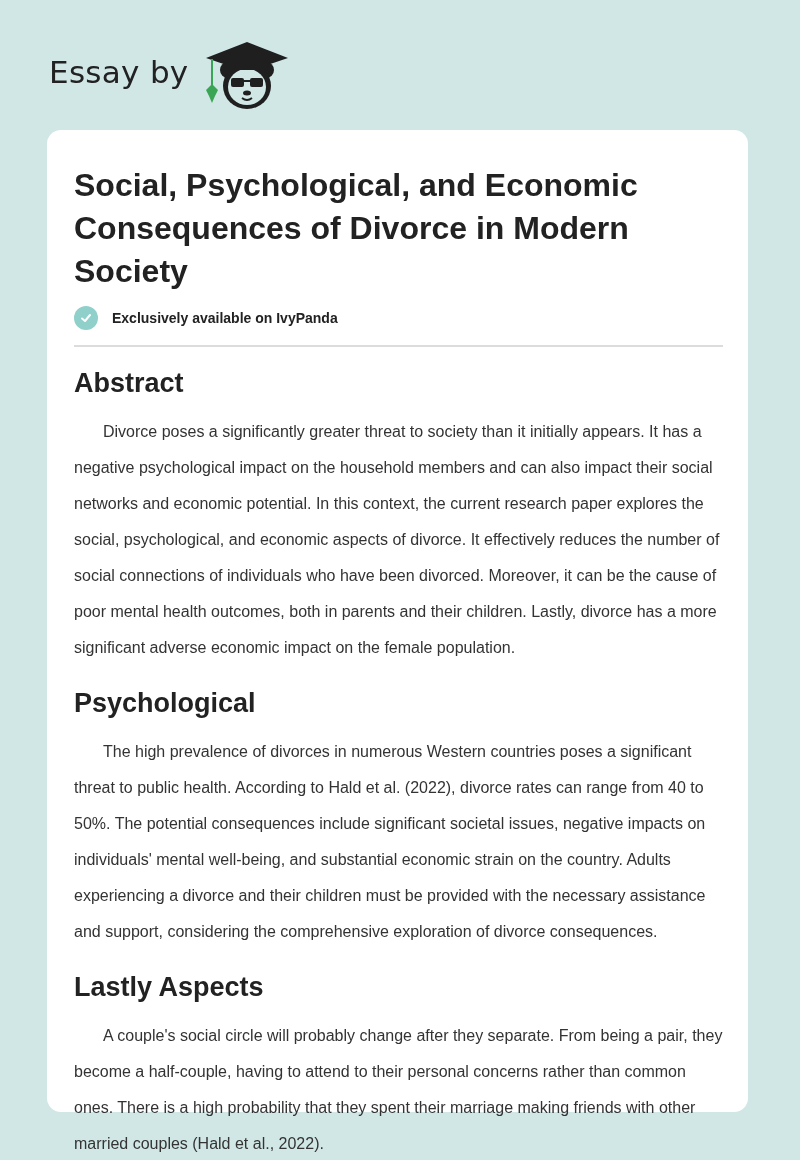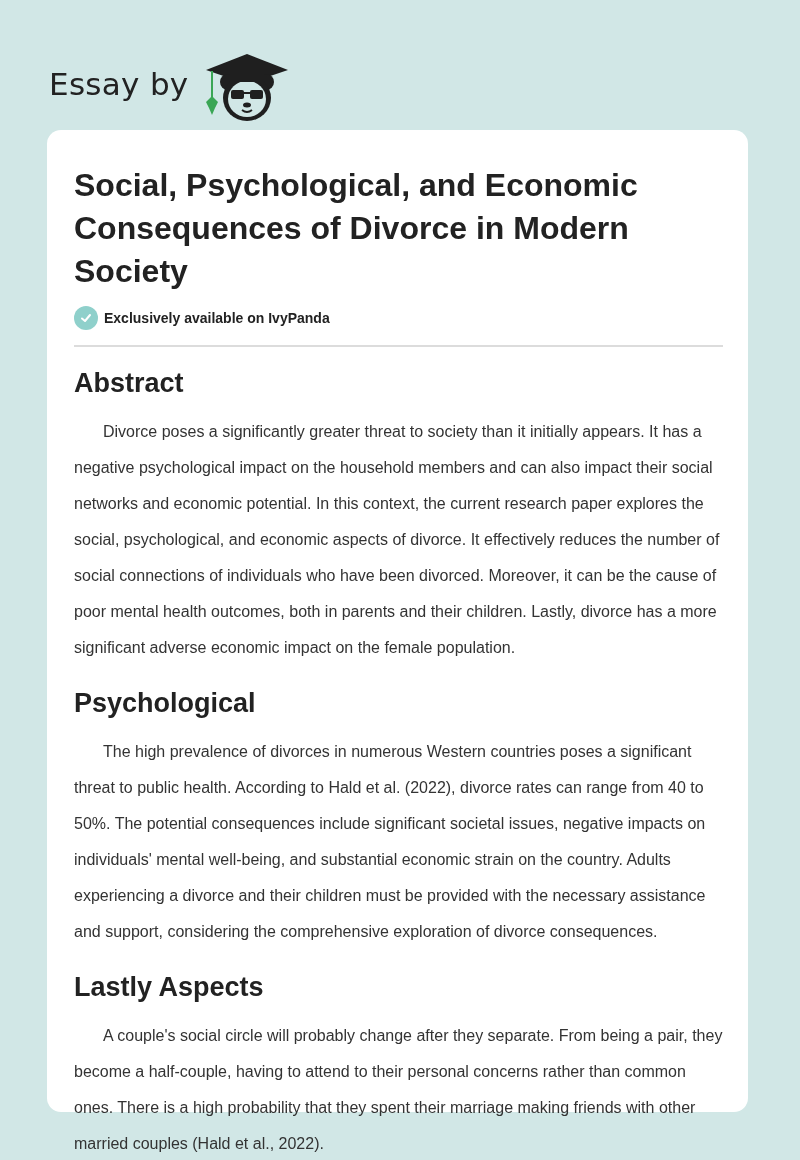--- a/index.html
+++ b/index.html
@@ -4,21 +4,21 @@
 <style>
   html, body { margin:0; padding:0; }
   body {
     width:800px; height:1160px; overflow:hidden;
     background:#d1e7e6;
     font-family:"Liberation Sans", sans-serif;
     color:#222;
     position:relative;
   }
   .header {
-    position:absolute; left:0; top:16px; width:800px; height:130px;
+    position:absolute; left:0; top:4px; width:800px; height:130px;
   }
   .essay-by {
     position:absolute; left:49px; top:50px;
     font-family:"DejaVu Sans", sans-serif;
     font-size:31px; color:#222; letter-spacing:0.3px;
   }
   .logo-mark { position:absolute; left:202px; top:36px; width:90px; height:72px; }
   .brand {
     position:absolute; left:296px; top:54px;
     font-family:"Liberation Serif", serif; font-weight:bold;
@@ -27,21 +27,21 @@
   .brand sup { font-size:15px; position:relative; top:-4px; }
   .card {
     position:absolute; left:47px; top:130px; width:701px; height:982px;
     background:#fff; border-radius:14px;
   }
   .title {
     position:absolute; left:27px; top:34px; width:640px;
     font-size:32px; font-weight:bold; line-height:43px; color:#222; margin:0;
   }
   .exclusive {
-    position:absolute; left:27px; top:176px; display:flex; align-items:center;
+    position:absolute; left:27px; top:176px; display:flex; align-items:center;gap:8px;
   }
   .check {
     width:24px; height:24px; border-radius:50%; background:#8fd0cb;
     display:flex; align-items:center; justify-content:center; margin-right:6px;
   }
   .exclusive-text { font-size:14px; font-weight:bold; color:#222; }
   .divider {
     position:absolute; left:27px; top:215px; width:649px; height:2px; background:#dcdcdc;
   }
   .content { position:absolute; left:27px; top:236px; width:650px; }

